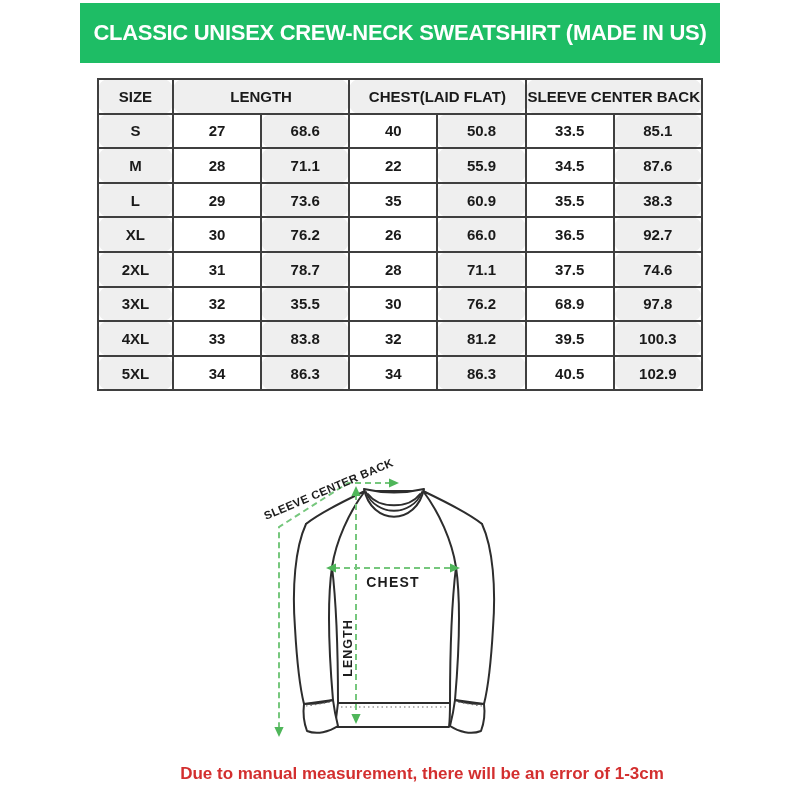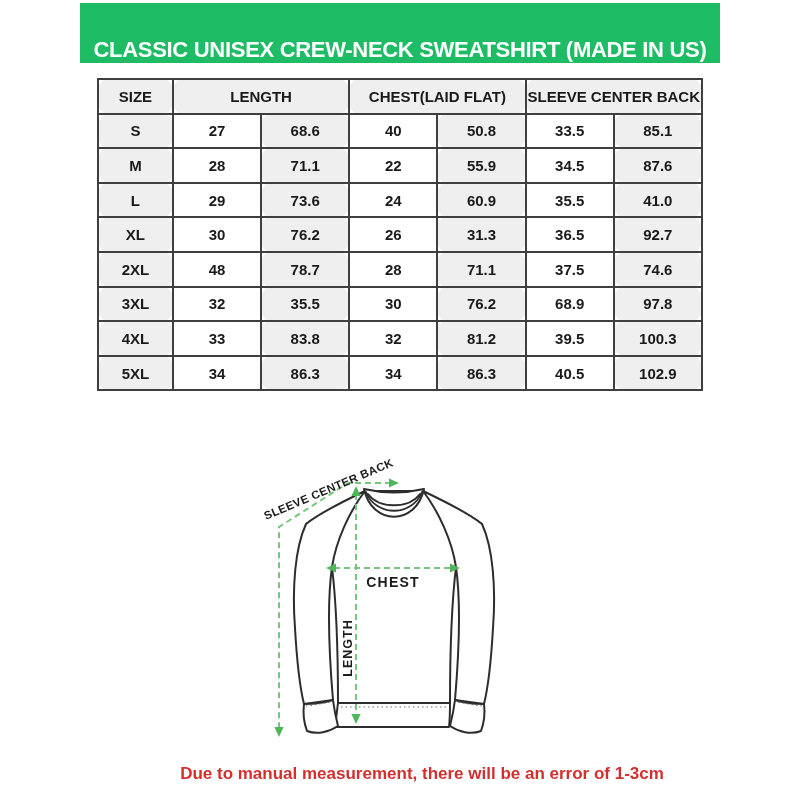--- a/index.html
+++ b/index.html
@@ -13,21 +13,21 @@
     --arrow-green:#4fb65a;
     --outline:#2d2d2d;
   }
   html,body{margin:0;padding:0;background:#ffffff;}
   body{font-family:"Liberation Sans", sans-serif;}
   .page{position:relative;width:800px;height:800px;background:#fff;overflow:hidden;margin:0 auto;}
 
   .banner{
     position:absolute;left:80px;top:3px;width:640px;height:60px;
     background:var(--banner-green);
-    display:flex;align-items:flex-end;justify-content:center;
+    display:flex;align-items:center;justify-content:center;
   }
   .banner span{
     color:#fff;font-size:22px;font-weight:800;letter-spacing:-0.3px;white-space:nowrap;
   }
 
   .size-table{
     position:absolute;left:97px;top:78px;width:606px;
     border-collapse:collapse;table-layout:fixed;
   }
   .size-table th,.size-table td{
@@ -104,37 +104,37 @@
           <td class="c-gray">71.1</td>
           <td class="c-white">22</td>
           <td class="c-gray">55.9</td>
           <td class="c-white">34.5</td>
           <td class="c-gray">87.6</td>
         </tr>
         <tr>
           <td class="c-gray">L</td>
           <td class="c-white">29</td>
           <td class="c-gray">73.6</td>
-          <td class="c-white">24</td>
+          <td class="c-white">35</td>
           <td class="c-gray">60.9</td>
           <td class="c-white">35.5</td>
-          <td class="c-gray">41.0</td>
+          <td class="c-gray">38.3</td>
         </tr>
         <tr>
           <td class="c-gray">XL</td>
           <td class="c-white">30</td>
           <td class="c-gray">76.2</td>
           <td class="c-white">26</td>
-          <td class="c-gray">31.3</td>
+          <td class="c-gray">66.0</td>
           <td class="c-white">36.5</td>
           <td class="c-gray">92.7</td>
         </tr>
         <tr>
           <td class="c-gray">2XL</td>
-          <td class="c-white">48</td>
+          <td class="c-white">31</td>
           <td class="c-gray">78.7</td>
           <td class="c-white">28</td>
           <td class="c-gray">71.1</td>
           <td class="c-white">37.5</td>
           <td class="c-gray">74.6</td>
         </tr>
         <tr>
           <td class="c-gray">3XL</td>
           <td class="c-white">32</td>
           <td class="c-gray">35.5</td>

